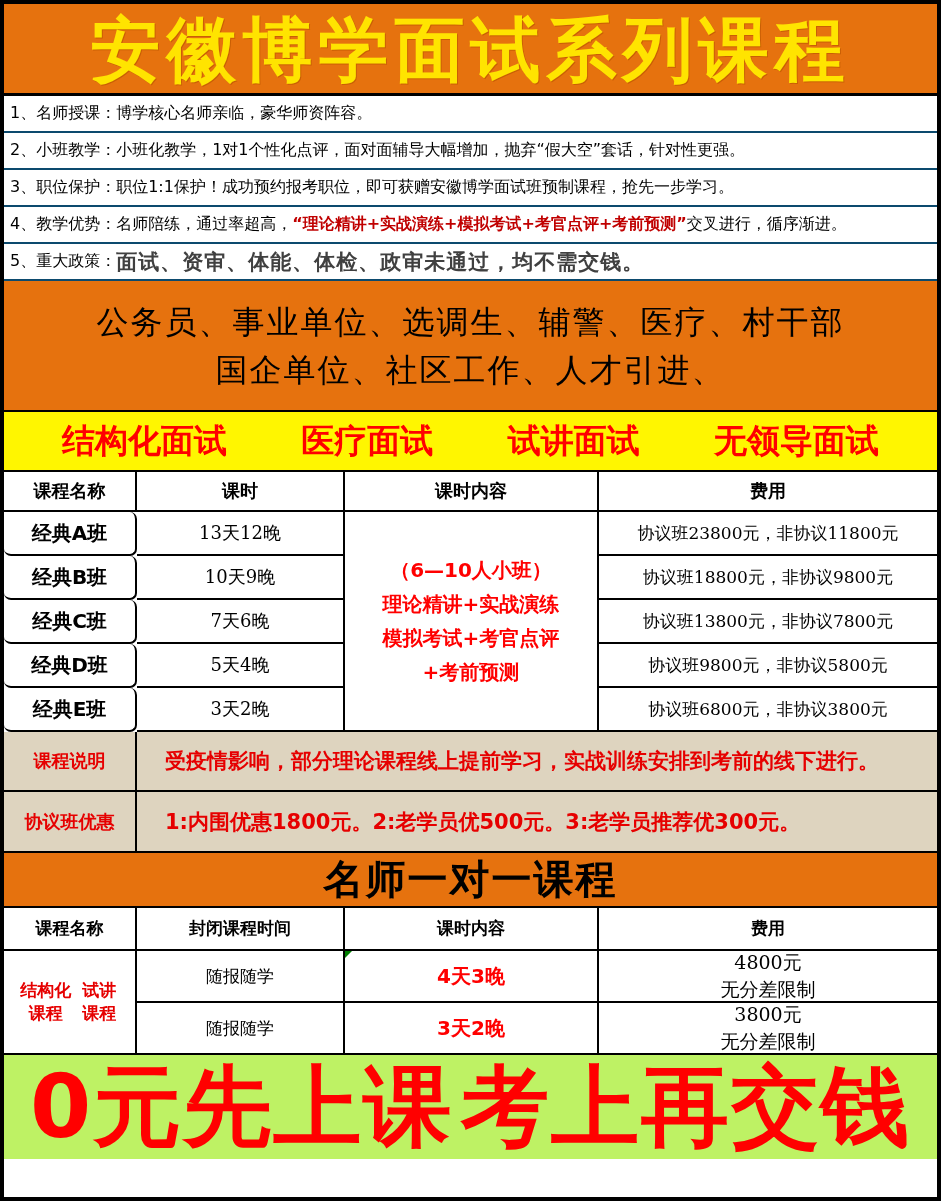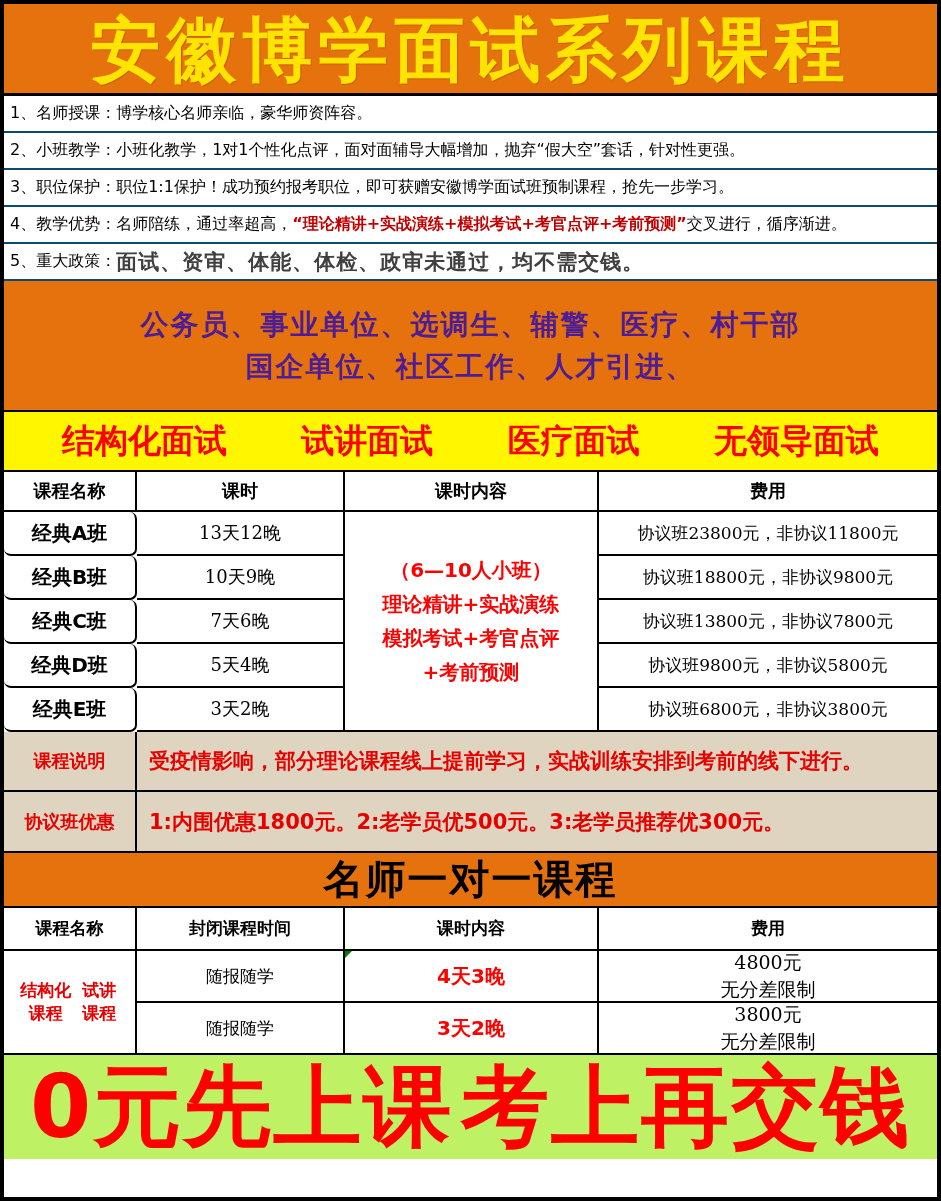--- a/index.html
+++ b/index.html
@@ -64,23 +64,23 @@
     height: 131px;
     background: #E6720E;
     border-bottom: 2px solid #000;
     display: flex;
     flex-direction: column;
     align-items: center;
     justify-content: center;
     text-align: center;
   }
   .audience-line {
-    font-size: 28px;
-    font-weight: bold;
-    color: #4c1d95;
+    font-size: 32px;
+    font-weight: normal;
+    color: #000000;
     letter-spacing: 2px;
     line-height: 1.5;
     white-space: nowrap;
   }
 
   
   .types-banner {
     height: 60px;
     background: #FFF600;
     border-bottom: 2px solid #000;
@@ -144,21 +144,21 @@
     border-bottom: 2px solid #000;
     display: flex;
     align-items: center;
     justify-content: center;
   }
   .note-text-cell {
     background: #DED4BF;
     border-bottom: 2px solid #000;
     display: flex;
     align-items: center;
-    padding-left: 12px;
+    padding-left: 28px;
   }
   .note-label { color: #E60000; font-weight: bold; font-size: 18px; white-space: nowrap; }
   .note-text { color: #E60000; font-weight: bold; font-size: 21px; white-space: nowrap; }
 
   
   .oneonone-banner {
     height: 55px;
     background: #E6720E;
     border-bottom: 2px solid #000;
     display: flex;
@@ -238,22 +238,22 @@
       <span class="notice-red-big">面试、资审、体能、体检、政审未通过，均不需交钱。</span>
   </div>
 
   <div class="audience-banner">
     <div class="audience-line">公务员、事业单位、选调生、辅警、医疗、村干部</div>
     <div class="audience-line">国企单位、社区工作、人才引进、</div>
   </div>
 
   <div class="types-banner">
     <span class="type-item">结构化面试</span>
+    <span class="type-item">医疗面试</span>
     <span class="type-item">试讲面试</span>
-    <span class="type-item">医疗面试</span>
     <span class="type-item">无领导面试</span>
   </div>
 
   <div class="grid-table course-table">
     <div class="cell th">课程名称</div>
     <div class="cell th">课时</div>
     <div class="cell th">课时内容</div>
     <div class="cell th last-col">费用</div>
 
     <div class="cell class-name">经典A班</div>

